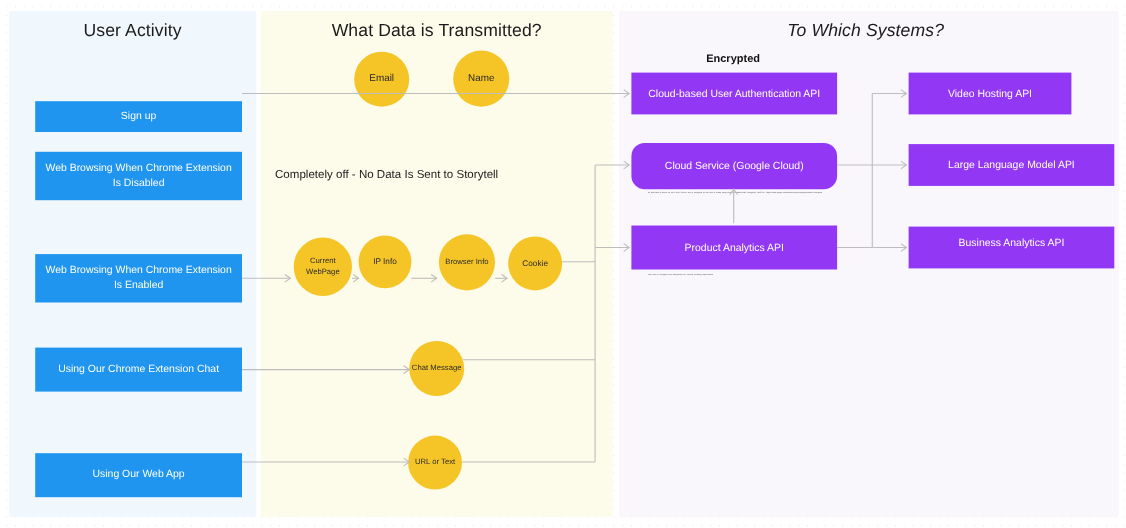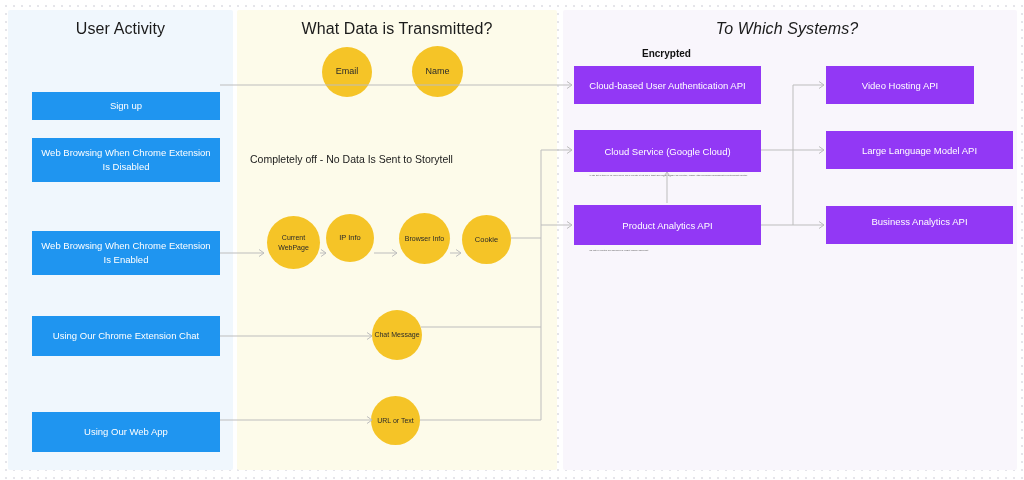--- a/index.html
+++ b/index.html
@@ -178,21 +178,21 @@
   <div class="data-circle" style="left:371px;top:396px;width:49px;height:49px;font-size:7px;">
     <span>URL or Text</span>
   </div>
 
   <div class="encrypted-label" style="left:630px;top:48px;">Encrypted</div>
 
   <div class="sys-box" style="left:574px;top:66px;width:187px;height:38px;">
     <span>Cloud-based User Authentication API</span>
   </div>
 
-  <div class="sys-box" style="left:574px;top:130px;width:187px;height:42px;">
+  <div class="sys-box" style="left:574px;top:130px;width:187px;height:42px;border-radius:12px;">
     <span>Cloud Service (Google Cloud)</span>
   </div>
   <div class="microtext" style="left:589px;top:174px;width:176px;height:16px;">All data that is stored on our Cloud Service and is encrypted at rest and in transit using industry-standard AES encryption, AES-256. https://cloud.google.com/docs/security/encryption/default-encryption</div>
 
   <div class="sys-box" style="left:574px;top:205px;width:187px;height:40px;">
     <span>Product Analytics API</span>
   </div>
   <div class="microtext" style="left:589px;top:249px;width:176px;height:8px;">Your data is encrypted and anonymized for Product Learning Improvement</div>
 
   <div class="sys-box" style="left:826px;top:66px;width:148px;height:38px;align-items:center;">

